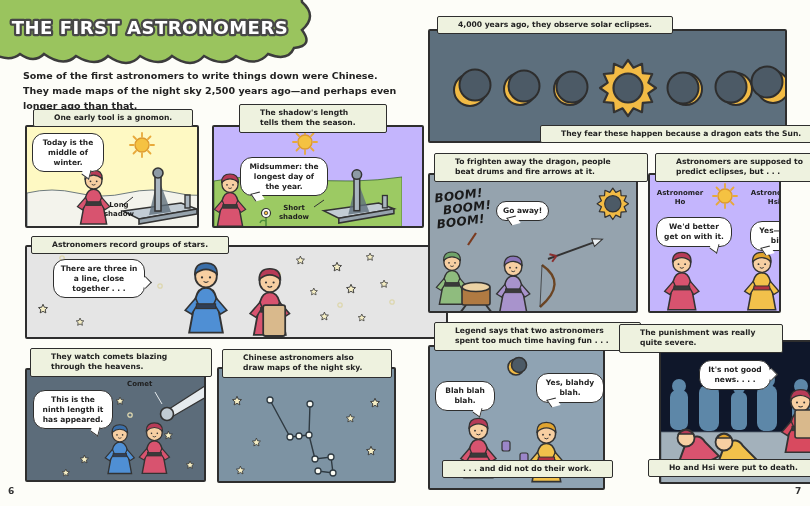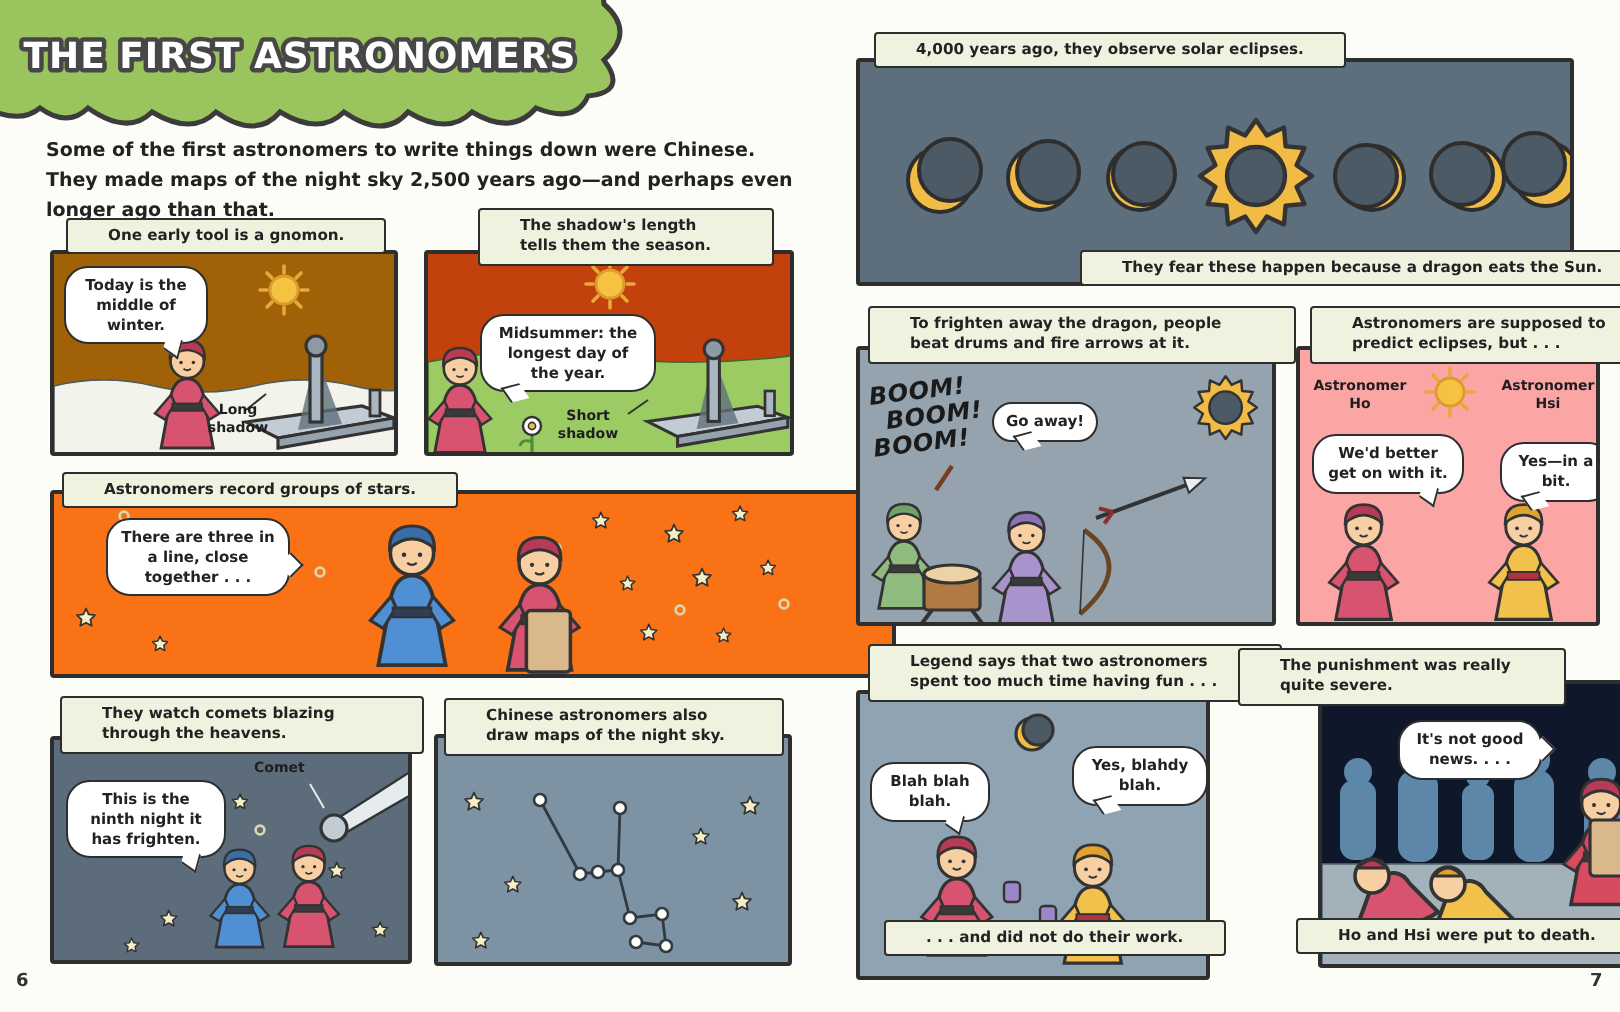--- a/index.html
+++ b/index.html
@@ -102,46 +102,46 @@
   </div>
 
   <p class="intro">Some of the first astronomers to write things down were Chinese. They made maps of the night sky 2,500 years ago—and perhaps even longer ago than that.</p>
 
   <div class="cap nw" style="left:33px;top:109px">One early tool is a gnomon.</div>
   <div class="cap" style="left:239px;top:104px;width:106px">The shadow's length tells them the season.</div>
   <div class="cap" style="left:30px;top:348px;width:140px">They watch comets blazing through the heavens.</div>
   <div class="cap nw" style="left:31px;top:236px">Astronomers record groups of stars.</div>
   <div class="cap" style="left:222px;top:349px;width:128px">Chinese astronomers also draw maps of the night sky.</div>
 
-  <div class="panel" style="left:25px;top:125px;width:174px;height:103px;background:#a16207">
+  <div class="panel" style="left:25px;top:125px;width:174px;height:103px;background:#fef9c3">
     <svg width="181" height="103" viewBox="0 0 181 103">
       <path d="M0,66 Q25,60 50,66 T100,66 T150,66 T181,63 L181,103 L0,103 Z" fill="#f3f3ec" stroke="#4a5a66" stroke-width="0.8"></path>
       <use href="#g-sun" transform="translate(102,5)"></use>
       <use href="#g-gnomon" transform="translate(88,38)"></use>
       <use href="#g-person" transform="translate(48,40) scale(0.62)" style="--robe:#d8536f;--hat:#b73b57"></use>
       <line x1="96" y1="78" x2="106" y2="70" stroke="#333" stroke-width="1"></line>
     </svg>
     <div class="bubble t-br" style="left:5px;top:6px;width:58px">Today is the middle of winter.</div>
     <div class="lbl" style="left:74px;top:74px;width:36px">Long shadow</div>
   </div>
 
-  <div class="panel" style="left:212px;top:125px;width:185px;height:103px;background:#c2410c">
+  <div class="panel" style="left:212px;top:125px;width:212px;height:103px;background:#c4b5fd">
     <svg width="188" height="103" viewBox="0 0 188 103">
       <path d="M0,54 Q40,46 90,52 Q140,57 188,50 L188,103 L0,103 Z" fill="#9cca63" stroke="#3e6b2e" stroke-width="0.8"></path>
       <use href="#g-sun" transform="translate(78,2)"></use>
       <use href="#g-gnomon" transform="translate(102,40) scale(0.95)"></use>
       <use href="#g-person" transform="translate(-2,44) scale(0.6)" style="--robe:#d8536f;--hat:#b73b57"></use>
       <use href="#g-flower" transform="translate(44,80)"></use>
       <line x1="100" y1="80" x2="110" y2="73" stroke="#333" stroke-width="1"></line>
     </svg>
     <div class="bubble t-bl" style="left:26px;top:30px;width:74px">Midsummer: the longest day of the year.</div>
     <div class="lbl" style="left:60px;top:77px;width:40px">Short shadow</div>
   </div>
 
-  <div class="panel" style="left:25px;top:245px;width:423px;height:94px;background:#f97316">
+  <div class="panel" style="left:25px;top:245px;width:423px;height:94px;background:#e5e5e5">
     <svg width="375" height="94" viewBox="0 0 375 94">
       <g>
         <use href="#g-star" transform="translate(10,56) scale(0.5)"></use>
           <use href="#g-star" transform="translate(48,70) scale(0.42)"></use>
         <use href="#g-star" transform="translate(268,8) scale(0.45)"></use>
           <use href="#g-star" transform="translate(304,14) scale(0.5)"></use>
         <use href="#g-star" transform="translate(338,5) scale(0.42)"></use>
           <use href="#g-star" transform="translate(282,40) scale(0.4)"></use>
         <use href="#g-star" transform="translate(318,36) scale(0.5)"></use>
           <use href="#g-star" transform="translate(352,32) scale(0.42)"></use>
@@ -174,21 +174,21 @@
           <use href="#g-ring" transform="translate(26,24)"></use>
       </g>
       <g>
         <polygon points="139,41 181,14 181,26 143,48" fill="#e6ebee" stroke="#333" stroke-width="1.2"></polygon>
         <circle cx="140" cy="44" r="6.5" fill="#c2ccd4" stroke="#333" stroke-width="1.6"></circle>
       </g>
       <line x1="128" y1="22" x2="135" y2="34" stroke="#e6ebee" stroke-width="1"></line>
       <use href="#g-person" transform="translate(76,52) scale(0.56)" style="--robe:#4f8fd4;--hat:#3a6ea8;--sash:#2f3e55"></use>
       <use href="#g-person" transform="translate(110,50) scale(0.58)" style="--robe:#d8536f;--hat:#b73b57"></use>
     </svg>
-    <div class="bubble t-br" style="left:6px;top:20px;width:66px">This is the ninth night it has frighten.</div>
+    <div class="bubble t-br" style="left:6px;top:20px;width:66px">This is the ninth length it has appeared.</div>
     <div class="lbl nw" style="left:100px;top:10px">Comet</div>
   </div>
 
   <div class="panel" style="left:217px;top:367px;width:179px;height:116px;background:#7d93a3">
     <svg width="179" height="116" viewBox="0 0 179 116">
       <g>
         <use href="#g-star" transform="translate(12,26) scale(0.5)"></use>
           <use href="#g-star" transform="translate(126,44) scale(0.45)"></use>
         <use href="#g-star" transform="translate(150,28) scale(0.5)"></use>
           <use href="#g-star" transform="translate(32,68) scale(0.45)"></use>
@@ -273,21 +273,21 @@
       <line x1="112" y1="90" x2="110" y2="132" stroke="#333" stroke-width="0.8"></line>
     </svg>
     <div class="sfx" style="left:6px;top:14px;transform:rotate(-7deg)">
       <div>BOOM!</div>
       <div style="margin-left:7px">BOOM!</div>
       <div style="margin-left:-1px">BOOM!</div>
     </div>
     <div class="bubble t-bl nw" style="left:66px;top:26px">Go away!</div>
   </div>
 
-  <div class="panel" style="left:648px;top:173px;width:152px;height:140px;background:#fca5a5">
+  <div class="panel" style="left:648px;top:173px;width:133px;height:140px;background:#c4b5fd">
     <svg width="155" height="140" viewBox="0 0 155 140">
       <use href="#g-sun" transform="translate(62,8)"></use>
       <use href="#g-person" transform="translate(12,74) scale(0.66)" style="--robe:#d8536f;--hat:#b73b57"></use>
       <use href="#g-person" transform="translate(92,74) scale(0.66)" style="--robe:#f2c14b;--hat:#e0a32e;--sash:#b3323f"></use>
     </svg>
     <div class="lbl" style="left:2px;top:14px;width:56px">Astronomer Ho</div>
     <div class="lbl" style="left:96px;top:14px;width:56px">Astronomer Hsi</div>
     <div class="bubble t-br" style="left:6px;top:42px;width:62px">We'd better get on with it.</div>
     <div class="bubble t-bl" style="left:100px;top:46px;width:42px">Yes—in a bit.</div>
   </div>

